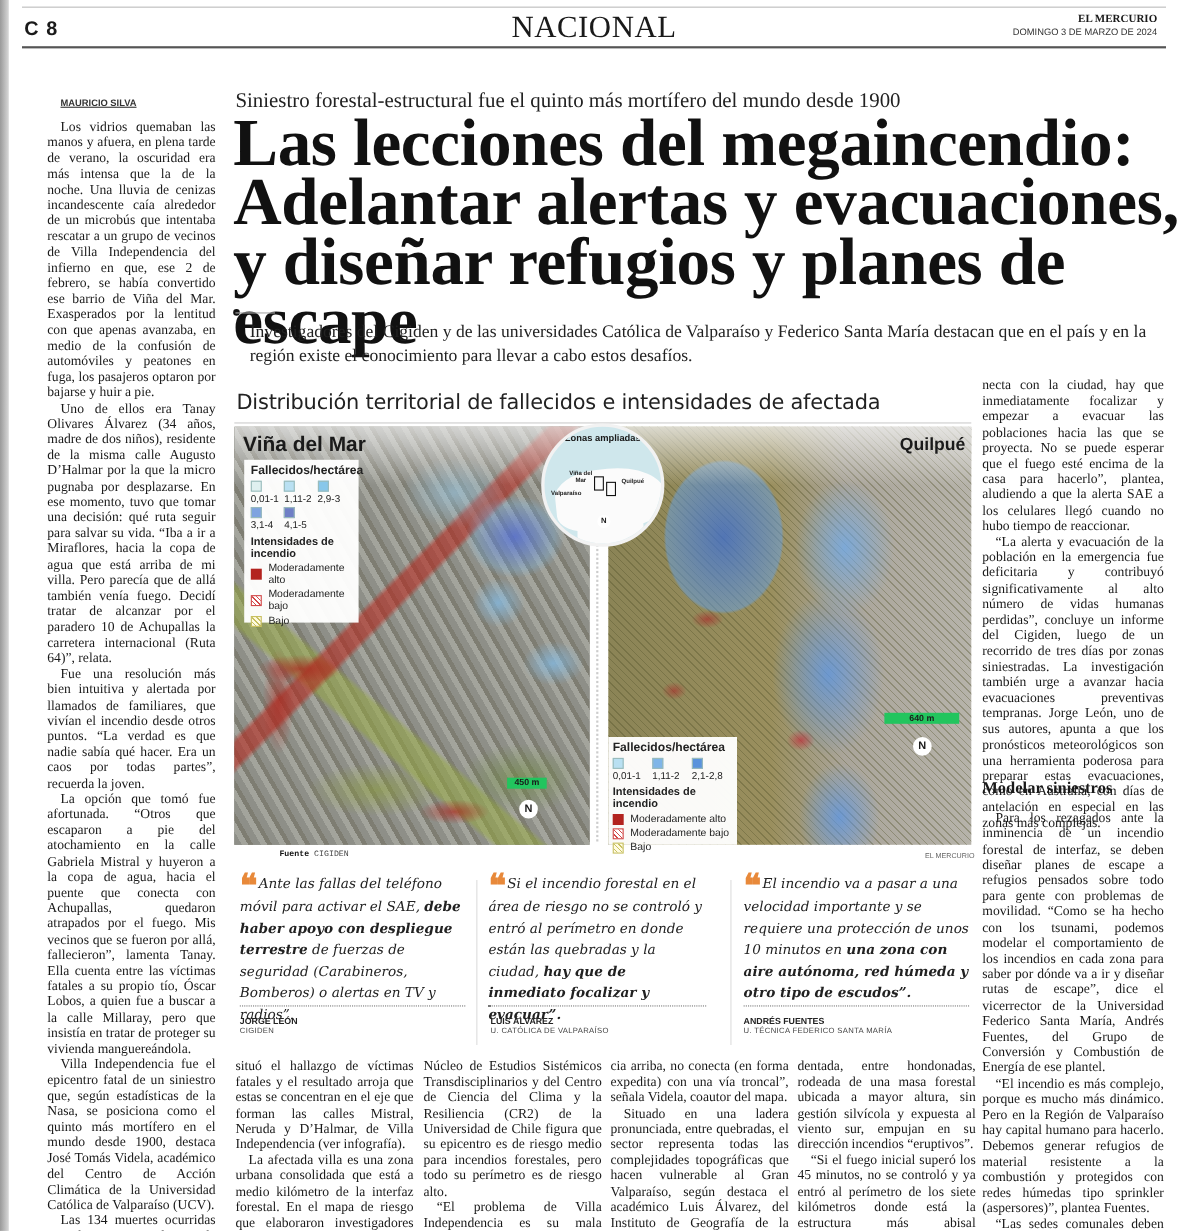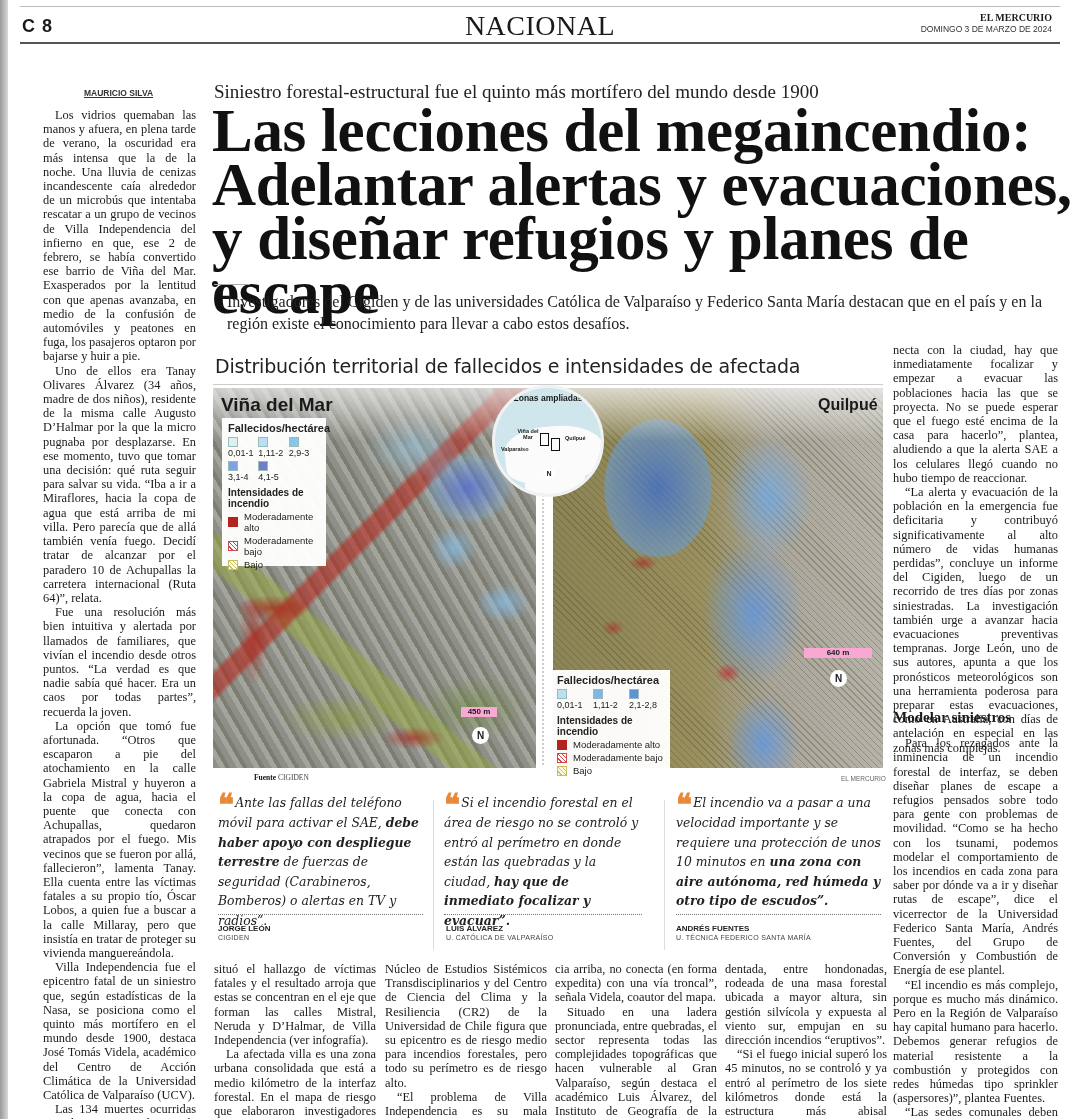--- a/index.html
+++ b/index.html
@@ -8,21 +8,21 @@
   .left-shadow { position: absolute; left: 0; top: 0; width: 8px; height: 1119px; background: linear-gradient(to right, #9a9a9a, #d8d8d8); }
   .hdr-topline { position: absolute; left: 20px; right: 20px; top: 6px; border-top: 1px solid #bbb; }
   .hdr-botline { position: absolute; left: 20px; right: 20px; top: 42px; border-top: 2px solid #555; }
   .hdr-page { position: absolute; left: 22px; top: 16px; font-family: "Liberation Sans", sans-serif; font-weight: bold; font-size: 18px; letter-spacing: 1px; }
   .hdr-section { position: absolute; left: 0; right: 0; top: 10px; text-align: center; font-family: "Liberation Serif", serif; font-size: 28px; letter-spacing: 0.5px; }
   .hdr-paper { position: absolute; right: 28px; top: 12px; font-family: "Liberation Serif", serif; font-weight: bold; font-size: 10px; text-align: right; }
   .hdr-date { position: absolute; right: 28px; top: 24px; font-family: "Liberation Sans", sans-serif; font-size: 8.5px; text-align: right; color: #333; }
 
   .col { position: absolute; font-size: 12.4px; line-height: 14.2px; text-align: justify; hyphens: manual; }
   .col p { text-indent: 12px; }
-  .byline { position: absolute; left: 55px; top: 88px; font-family: "Liberation Sans", sans-serif; font-size: 8.5px; font-weight: bold; text-decoration: underline; color: #333; margin-left: 29px; }
+  .byline { position: absolute; left: 55px; top: 88px; font-family: "Liberation Sans", sans-serif; font-size: 8.5px; font-weight: bold; text-decoration: underline; color: #333; }
   .col-left { left: 43px; top: 108px; width: 153px; }
   .col-right { left: 893px; top: 343px; width: 165px; }
   .col-right2 { left: 893px; top: 700px; width: 165px; }
   .subhead { font-family: "Liberation Serif", serif; font-weight: bold; font-size: 15px; margin: 10px 0 12px 0; text-indent: 0 !important; }
 
   .kicker { position: absolute; left: 214px; top: 81px; font-size: 19px; color: #222; }
   .headline { position: absolute; left: 212px; top: 104px; font-size: 61px; line-height: 54px; color: #111; letter-spacing: -0.3px; }
   .dek-rule { position: absolute; left: 214px; top: 284px; width: 36px; border-top: 1px solid #aaa; }
   .dek-dot { position: absolute; left: 212px; top: 281px; width: 6px; height: 6px; border-radius: 50%; background: #111; }
   .dek { position: absolute; left: 227px; top: 291px; width: 845px; font-size: 16px; line-height: 22px; color: #222; }
@@ -88,24 +88,24 @@
   .box-bajo { background: repeating-linear-gradient(45deg, #fffbe0 0 2px, #c8c060 2px 3px); border: 1px solid #c8c060; }
 
   .locator { position: absolute; left: 492px; top: 385px; width: 112px; height: 112px; border-radius: 50%; background: #cfe7ec; border: 3px solid #f2f2f2; overflow: hidden; z-index: 4; font-family: "Liberation Sans", sans-serif; }
   .locator .land { position: absolute; left: 10px; top: 38px; width: 100px; height: 55px; background: #fbfbfb; border-radius: 40% 50% 40% 30%; transform: rotate(-6deg); }
   .locator .land2 { position: absolute; left: 30px; top: 70px; width: 60px; height: 50px; background: #fbfbfb; border-radius: 40%; }
   .locator .title { position: absolute; left: 0; right: 0; top: 6px; text-align: center; font-size: 8.5px; font-weight: bold; line-height: 9px; }
   .locator .lbl { position: absolute; font-size: 5.5px; font-weight: bold; }
   .locator .rect { position: absolute; border: 1.5px solid #111; background: transparent; }
   .locator .north { position: absolute; left: 48px; top: 80px; width: 12px; height: 12px; border-radius: 50%; background: #fff; font-size: 7px; font-weight: bold; text-align: center; line-height: 12px; }
 
-  .scalebar { position: absolute; background: #f9a8d4; font-family: "Liberation Sans", sans-serif; font-weight: bold; font-size: 8px; text-align: center; line-height: 10px; z-index: 3; }
+  .scalebar { position: absolute; background: #22c55e; font-family: "Liberation Sans", sans-serif; font-weight: bold; font-size: 8px; text-align: center; line-height: 10px; z-index: 3; }
   .north-badge { position: absolute; width: 17px; height: 17px; border-radius: 50%; background: #fff; font-family: "Liberation Sans", sans-serif; font-weight: bold; font-size: 10px; text-align: center; line-height: 17px; z-index: 3; }
 
-  .source { position: absolute; left: 214px; top: 773px; font-family: Liberation Serif, serif; font-size: 7.5px; color: #444; padding-left: 40px; }
+  .source { position: absolute; left: 214px; top: 773px; font-family: Liberation Mono, monospace; font-size: 7.5px; color: #444; padding-left: 40px; }
   .source b { color: #111; }
   .credit { position: absolute; left: 841px; top: 775px; font-family: "Liberation Sans", sans-serif; font-size: 6.5px; color: #666; }
 
   .quote { position: absolute; top: 793px; font-family: "DejaVu Serif", serif; font-style: italic; font-size: 12.4px; line-height: 19.6px; color: #222; }
   .quote .qmark { font-family: "DejaVu Serif", serif; font-style: normal; font-weight: bold; color: #e8893a; font-size: 30px; line-height: 16px; vertical-align: -8px; letter-spacing: -3px; margin-right: 4px; }
   .quote b { font-weight: bold; }
   .quote-1 { left: 218px; width: 205px; }
   .quote-2 { left: 444px; width: 198px; }
   .quote-3 { left: 676px; width: 205px; }
   .q-rule { position: absolute; top: 914px; border-top: 1px dotted #777; }

